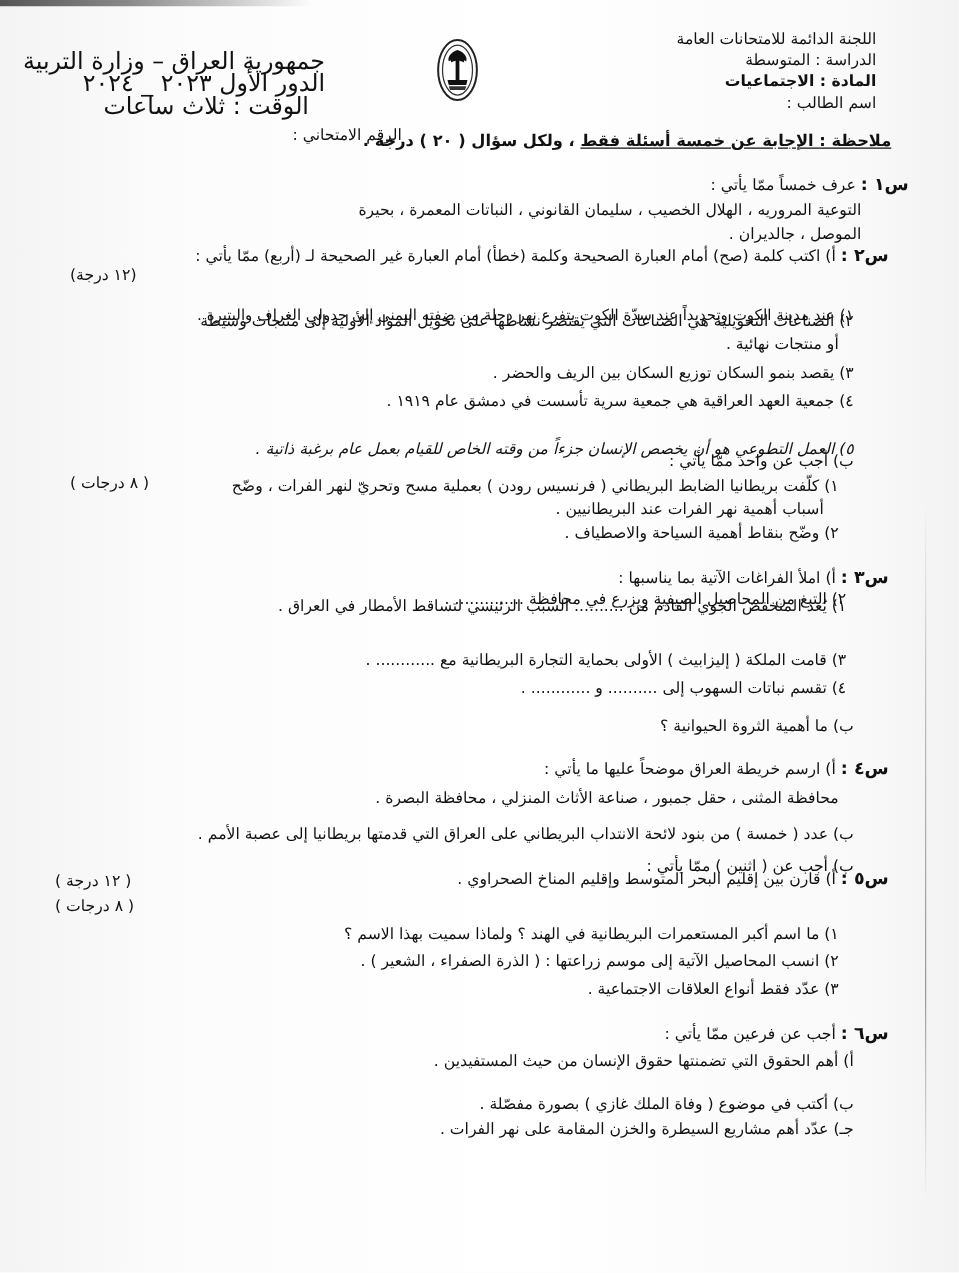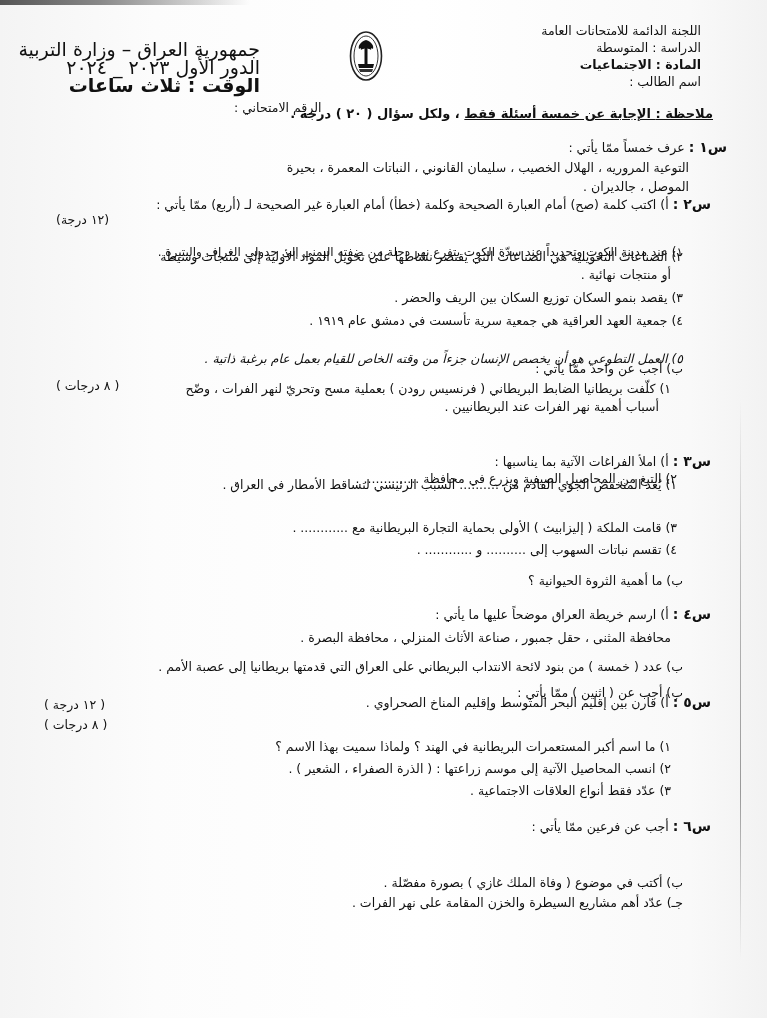--- a/index.html
+++ b/index.html
@@ -34,21 +34,21 @@
       background: linear-gradient(180deg, rgba(180,180,180,0), #bbb 30%, #999 70%, rgba(180,180,180,0));
     }
     .abs { position: absolute; white-space: nowrap; }
 
     
     .hdr-r { right: 66px; top: 22px; font-size: 12.5px; line-height: 17px; text-align: right; }
     .hdr-r .b { font-weight: bold; }
 
     
     .hdr-l { left: 70px; top: 40px; font-size: 19px; line-height: 18px; text-align: center; width: 190px; }
-    .hdr-l .b { font-weight: bold; }
+    .hdr-l .b { font-weight: normal; }
 
     .exam-no { left: 234px; top: 100px; font-size: 12.5px; }
 
     .emblem {
       left: 349px; top: 30px; width: 34px; height: 52px;
     }
 
     .note {
       right: 54px; top: 105px; font-size: 13px; font-weight: bold; line-height: 17px; text-align: right;
     }
@@ -110,20 +110,21 @@
   <div class="abs line" style="right:84px; top:248px;">٢) الصناعات التحويلية هي الصناعات التي يقتصر نشاطها على تحويل المواد الأولية إلى منتجات وسيطة</div>
   <div class="abs line" style="right:96px; top:266px;">أو منتجات نهائية .</div>
   <div class="abs line" style="right:84px; top:289px;">٣) يقصد بنمو السكان توزيع السكان بين الريف والحضر .</div>
   <div class="abs line" style="right:84px; top:312px;">٤) جمعية العهد العراقية هي جمعية سرية تأسست في دمشق عام ١٩١٩ .</div>
   <div class="abs line" style="right:84px; top:350px;font-style:italic;">٥) العمل التطوعي هو أن يخصص الإنسان جزءاً من وقته الخاص للقيام بعمل عام برغبة ذاتية .</div>
 
   <div class="abs line" style="right:84px; top:360px;">ب) أجب عن واحد ممّا يأتي :</div>
   <div class="abs grade" style="left:56px; top:378px;">( ٨ درجات )</div>
   <div class="abs line" style="right:96px; top:380px;">١) كلّفت بريطانيا الضابط البريطاني ( فرنسيس رودن ) بعملية مسح وتحريّ لنهر الفرات ، وضّح</div>
   <div class="abs line" style="right:108px; top:398px;">أسباب أهمية نهر الفرات عند البريطانيين .</div>
+  <div class="abs line" style="right:96px; top:417px;">٢) وضّح بنقاط أهمية السياحة والاصطياف .</div>
 
   <div class="abs line" style="right:56px; top:453px;">
     <span class="q-label">س٣ :</span>
     <span>أ) املأ الفراغات الآتية بما يناسبها :</span>
   </div>
   <div class="abs line" style="right:90px; top:476px;">١) يُعد المنخفض الجوي القادم من .......... السبب الرئيسي لتساقط الأمطار في العراق .</div>
   <div class="abs line" style="right:90px; top:470px;">٢) التبغ من المحاصيل الصيفية ويزرع في محافظة .............. .</div>
   <div class="abs line" style="right:90px; top:519px;">٣) قامت الملكة ( إليزابيث ) الأولى بحماية التجارة البريطانية مع ............ .</div>
   <div class="abs line" style="right:90px; top:541px;">٤) تقسم نباتات السهوب إلى .......... و ............ .</div>
   <div class="abs line" style="right:84px; top:572px;">ب) ما أهمية الثروة الحيوانية ؟</div>
@@ -143,15 +144,16 @@
   <div class="abs line" style="right:84px; top:684px;">ب) أجب عن ( اثنين ) ممّا يأتي :</div>
   <div class="abs grade" style="left:44px; top:717px;">( ٨ درجات )</div>
   <div class="abs line" style="right:96px; top:738px;">١) ما اسم أكبر المستعمرات البريطانية في الهند ؟ ولماذا سميت بهذا الاسم ؟</div>
   <div class="abs line" style="right:96px; top:760px;">٢) انسب المحاصيل الآتية إلى موسم زراعتها : ( الذرة الصفراء ، الشعير ) .</div>
   <div class="abs line" style="right:96px; top:782px;">٣) عدّد فقط أنواع العلاقات الاجتماعية .</div>
 
   <div class="abs line" style="right:56px; top:818px;">
     <span class="q-label">س٦ :</span>
     <span>أجب عن فرعين ممّا يأتي :</span>
   </div>
+  <div class="abs line" style="right:84px; top:840px;">أ) أهم الحقوق التي تضمنتها حقوق الإنسان من حيث المستفيدين .</div>
   <div class="abs line" style="right:84px; top:874px;">ب) أكتب في موضوع ( وفاة الملك غازي ) بصورة مفصّلة .</div>
   <div class="abs line" style="right:84px; top:894px;">جـ) عدّد أهم مشاريع السيطرة والخزن المقامة على نهر الفرات .</div>
 </div>
 
 </body></html>

